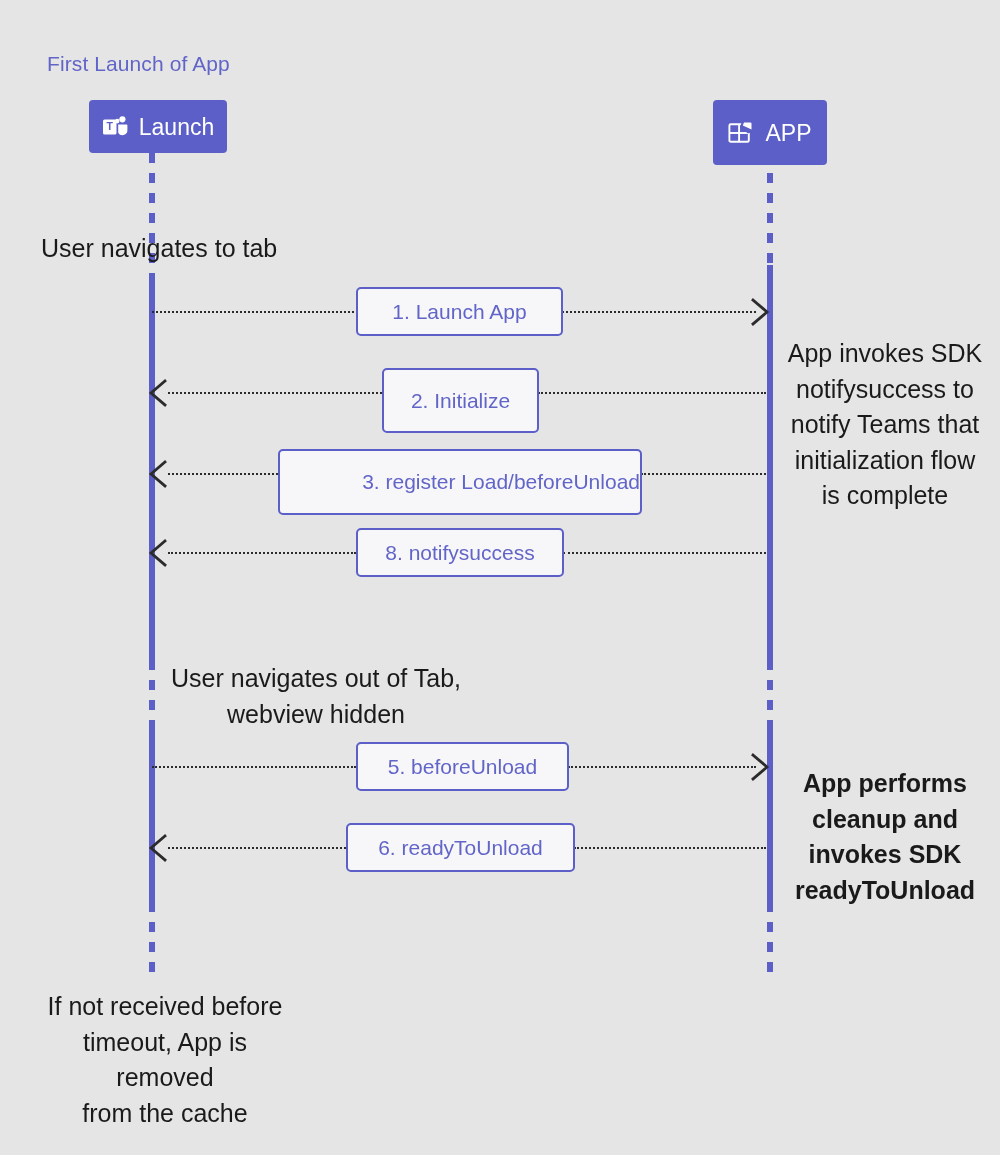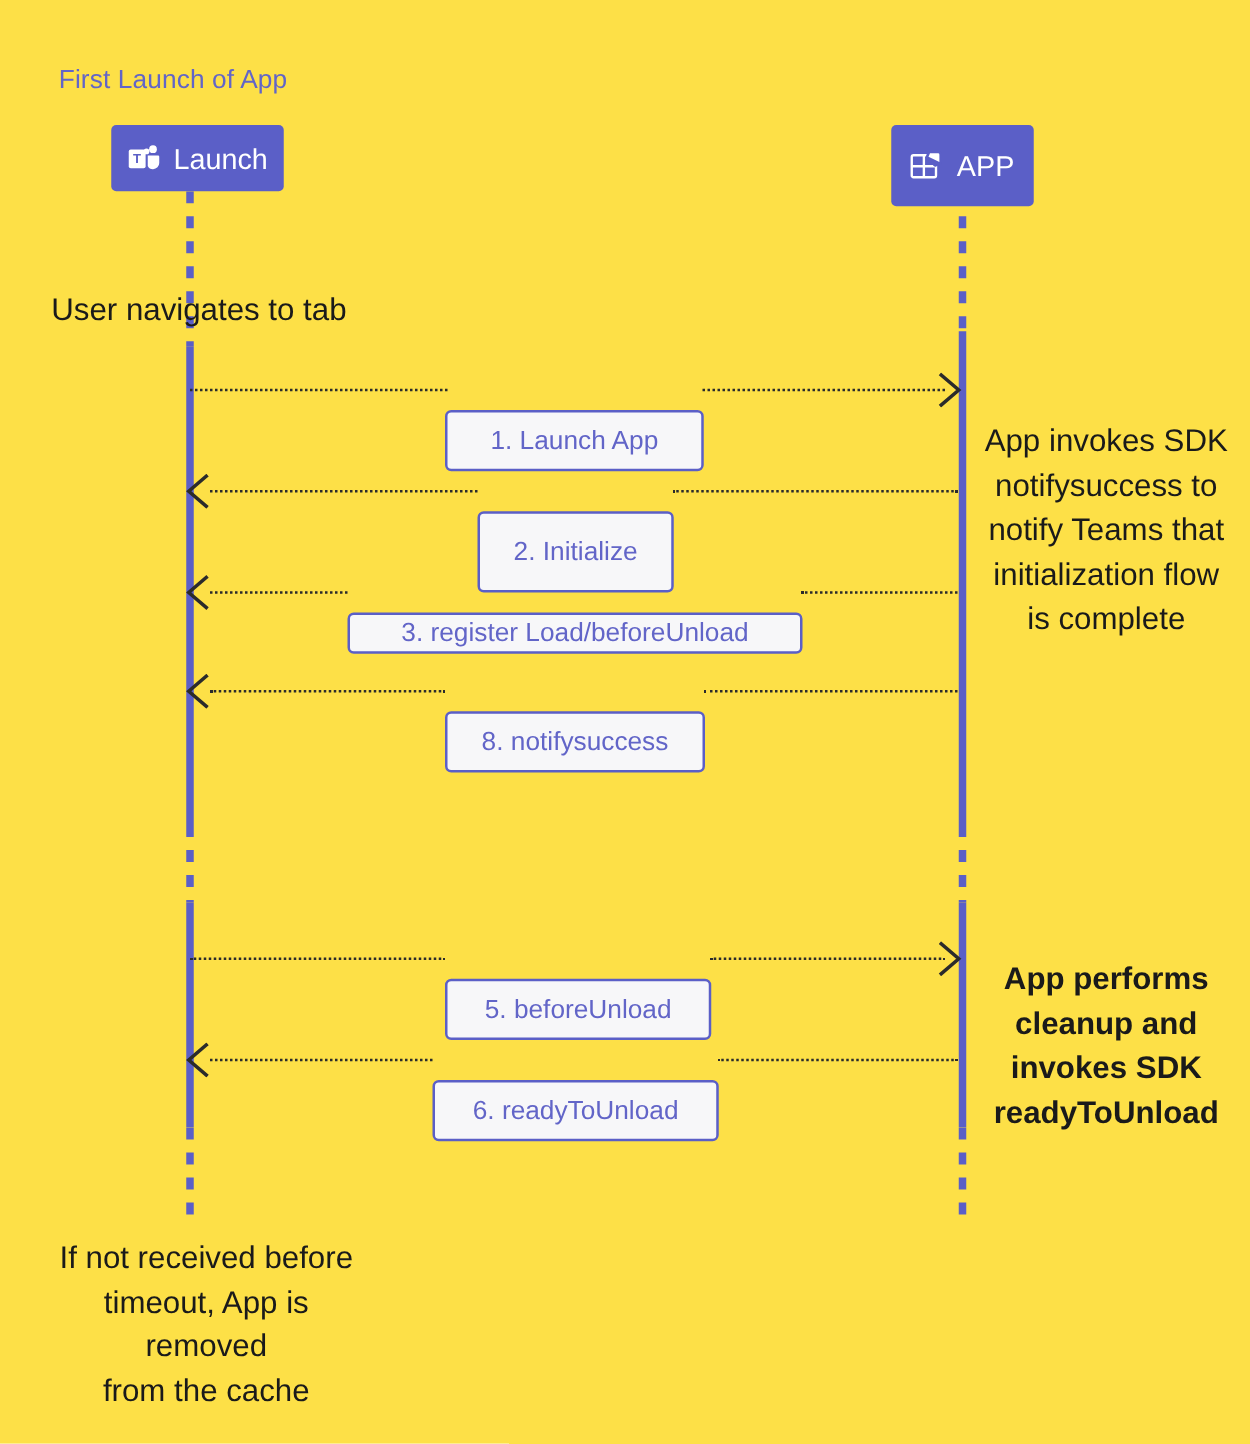--- a/index.html
+++ b/index.html
@@ -7,21 +7,21 @@
     padding: 0;
     background: #ffffff;
   }
   body {
     font-family: "Liberation Sans", sans-serif;
   }
   #canvas {
     position: relative;
     width: 1000px;
     height: 1155px;
-    background: #fde047;
+    background: #e5e5e5;
     overflow: hidden;
   }
 
   
   .diagram-title {
     position: absolute;
     left: 47px;
     top: 52px;
     font-size: 21px;
     color: #6265c8;
@@ -112,21 +112,20 @@
     background: #f7f7f9;
     border: 2.5px solid #5b5fc7;
     border-radius: 5px;
     display: flex;
     align-items: center;
     justify-content: center;
     color: #6265c8;
     font-size: 21px;
     box-sizing: border-box;
     white-space: nowrap;
-    margin-top: 41px;
   }
 </style>
 </head>
 <body>
 
 <div id="canvas">
 
   <div class="diagram-title">First Launch of App</div>
 
   <div class="lifeline dashed" style="left:149px; top:153px; height:124px;"></div>
@@ -161,20 +160,22 @@
         <line x1="11.1" y1="3.2" x2="11.1" y2="20.8" stroke="#ffffff" stroke-width="1.9"></line>
         <line x1="1.4" y1="12" x2="20.8" y2="12" stroke="#ffffff" stroke-width="1.9"></line>
         <path d="M15.6 1.2 L22.6 1.2 A1.3 1.3 0 0 1 23.9 2.5 L23.9 9.0 L20.2 10.6 L14.3 4.6 Z" fill="#5b5fc7" stroke="#5b5fc7" stroke-width="3.4" stroke-linejoin="round"></path>
         <path d="M16.0 1.6 L22.4 1.6 A1.1 1.1 0 0 1 23.5 2.7 L23.5 8.6 L14.8 4.4 Z" fill="#ffffff"></path>
       </svg>
     </span>
     <span class="p-label">APP</span>
   </div>
 
   <div id="note-user-nav-tab" class="note">User navigates to tab</div>
+  <div id="note-user-nav-out" class="note center">User navigates out of Tab,
+webview hidden</div>
   <div id="note-app-invokes" class="note center">App invokes SDK
 notifysuccess to
 notify Teams that
 initialization flow
 is complete</div>
   <div id="note-app-cleanup" class="note center">App performs
 cleanup and
 invokes SDK
 readyToUnload</div>
   <div id="note-timeout" class="note center">If not received before
@@ -203,21 +204,21 @@
     <span>2. Initialize</span>
   </div>
 
   <div class="msg-line" style="left:168px; top:473px; width:110px;"></div>
   <div class="msg-line" style="left:641px; top:473px; width:125px;"></div>
   <div class="arrowhead" style="left:148px; top:460px;">
     <svg width="20" height="28" viewBox="0 0 20 28">
         <polyline points="17,2 3,14 17,26" fill="none" stroke="#2b2b2b" stroke-width="2.8" stroke-linecap="square"></polyline>
       </svg>
   </div>
-  <div class="msg-box" style="left:278px; top:449px; width:364px; height:33px;">
+  <div class="msg-box" style="left:278px; top:449px; width:364px; height:66px;justify-content:flex-end;">
     <span>3. register Load/beforeUnload</span>
   </div>
 
   <div class="msg-line" style="left:168px; top:552px; width:188px;"></div>
   <div class="msg-line" style="left:563px; top:552px; width:203px;"></div>
   <div class="arrowhead" style="left:148px; top:539px;">
     <svg width="20" height="28" viewBox="0 0 20 28">
         <polyline points="17,2 3,14 17,26" fill="none" stroke="#2b2b2b" stroke-width="2.8" stroke-linecap="square"></polyline>
       </svg>
   </div>

